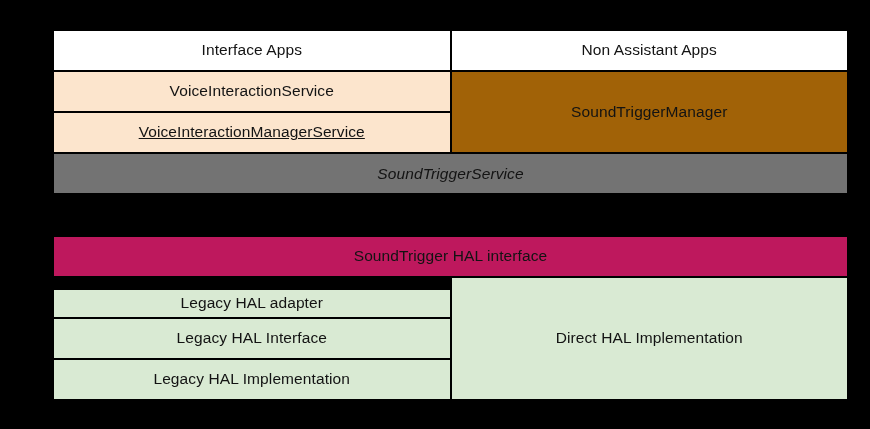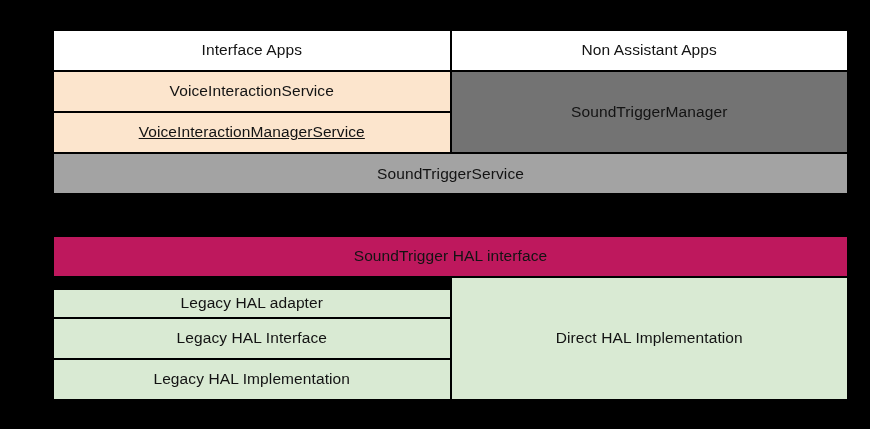--- a/index.html
+++ b/index.html
@@ -60,25 +60,25 @@
 
 <div id="stage">
   <div id="stack-diagram">
 
     <div class="cell c-assistant" style="background: rgb(255, 255, 255);">Interface Apps</div>
 
     <div class="cell c-nonassistant" style="background: rgb(255, 255, 255);">Non Assistant Apps</div>
 
     <div class="cell c-vis" style="background: rgb(252, 229, 205);">VoiceInteractionService</div>
 
-    <div class="cell c-stmanager" style="background: #737373;">SoundTriggerManager</div>
+    <div class="cell c-stmanager" style="background: #a16207;">SoundTriggerManager</div>
 
     <div class="cell c-vims" style="background: rgb(252, 229, 205);">VoiceInteractionManagerService</div>
 
-    <div class="cell c-stservice" style="background: #a3a3a3;">SoundTriggerService</div>
+    <div class="cell c-stservice" style="background: #737373; font-style: italic;">SoundTriggerService</div>
 
 
     <div class="cell c-halinterface" style="background: #be185d;">SoundTrigger HAL interface</div>
 
     <div class="cell c-legacyadapter" style="background: rgb(217, 234, 211);">Legacy HAL adapter</div>
 
     <div class="cell c-directhal" style="background: rgb(217, 234, 211);">Direct HAL Implementation</div>
 
     <div class="cell c-legacyiface" style="background: rgb(217, 234, 211);">Legacy HAL Interface</div>
 

